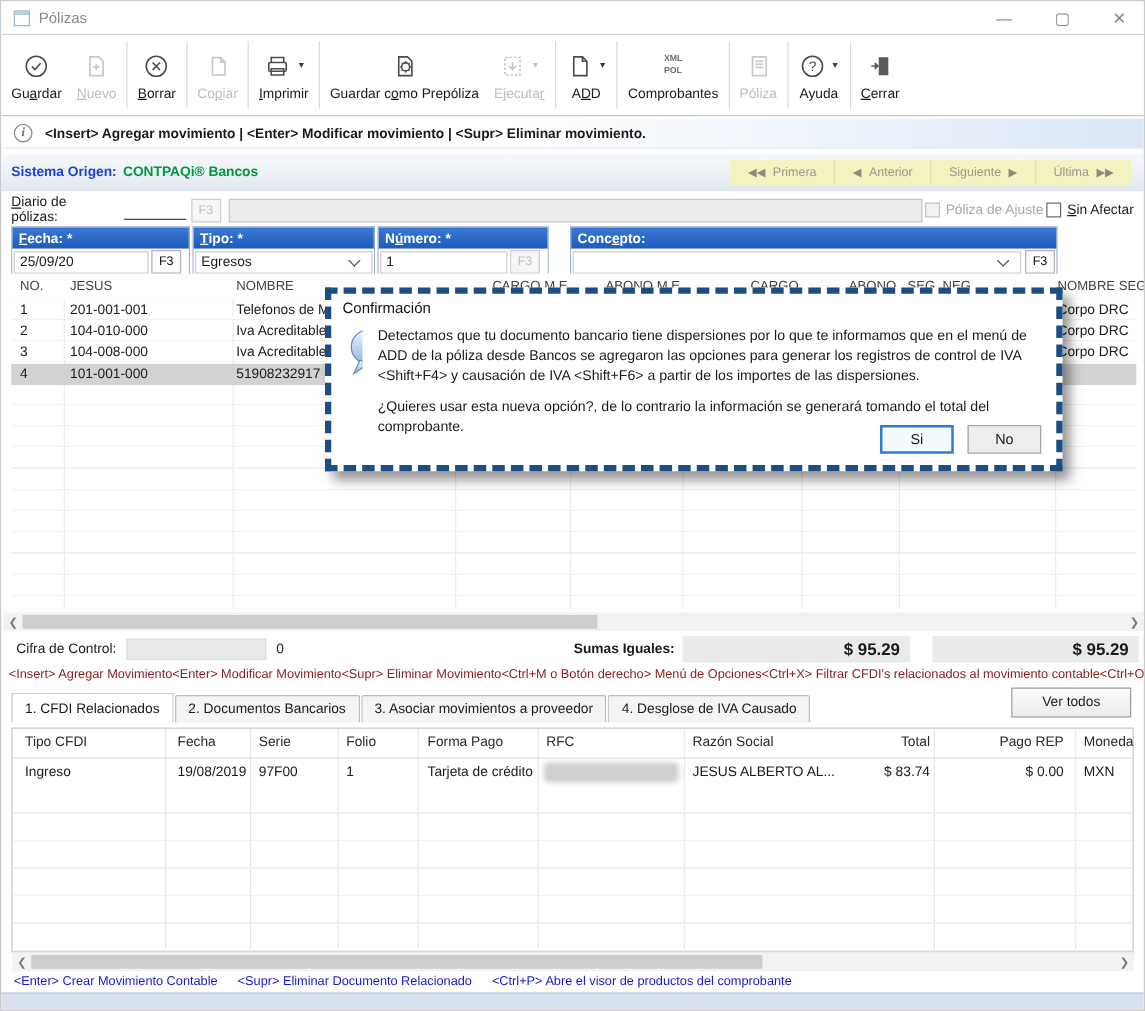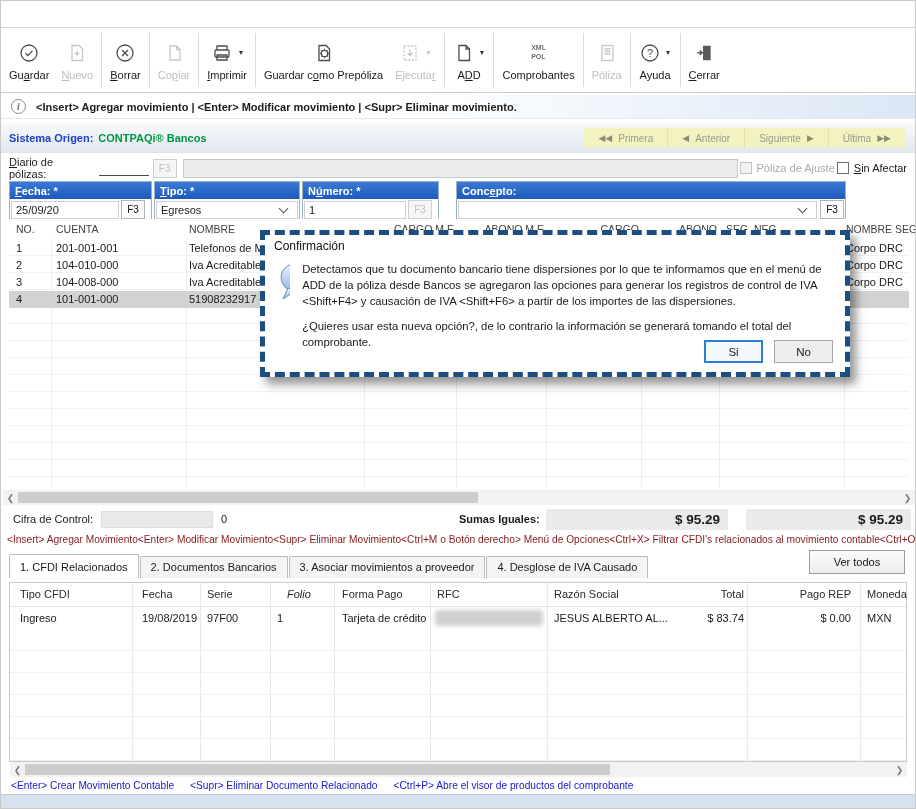--- a/index.html
+++ b/index.html
@@ -114,20 +114,29 @@
   .dlg-text .p2{margin-top:9px;}
   .dlg-buttons{position:absolute;right:12px;bottom:9px;display:flex;gap:11px;margin-left:20px;}
   .dlg-btn{width:59px;height:23px;display:flex;align-items:center;justify-content:center;font-size:11.5px;background:#ededed;border:1px solid #a6a6a6;}
   .dlg-btn.primary{background:#f4f9fe;border:2px solid #2a7fd4;}
 </style>
 </head>
 <body>
 
 <div id="app">
 
+  <div class="titlebar">
+    <div class="wicon"></div>
+    <div class="wtitle">Pólizas</div>
+    <div class="wctrls">
+      <span>—</span>
+      <span>▢</span>
+      <span>✕</span>
+    </div>
+  </div>
 
   <div class="toolbar">
     <div class="tbtn">
       <div class="trow">
           <svg width="22" height="22">
             <circle cx="11" cy="11" r="8"></circle>
             <path d="M7.5 11.2l2.4 2.4 4.6-5"></path>
           </svg>
         </div>
       <div class="tlabel">Gu<u>a</u>rdar</div>
@@ -319,21 +328,21 @@
         <span></span>
         <div class="chev"></div>
       </div>
       <div class="f3btn" style="margin-left:3px;">F3</div>
     </div>
   </div>
 
   <div class="maingrid">
     <div class="mg-head">
       <span style="left:15px;">NO.</span>
-      <span style="left:55px;">CUENTA</span>
+      <span style="left:55px;">JESUS</span>
       <span style="left:188px;">NOMBRE</span>
       <span style="right:461px;">CARGO M.E</span>
       <span style="right:371px;">ABONO M.E</span>
       <span style="right:276px;">CARGO</span>
       <span style="right:198px;">ABONO</span>
       <span style="left:725px;">SEG. NEG.</span>
       <span style="left:845px;">NOMBRE SEG</span>
     </div>
     <div class="gridlines"></div>
     <div class="vline" style="left:50px;"></div>
@@ -409,21 +418,21 @@
     <div class="ct-vline" style="left:324px;"></div>
     <div class="ct-vline" style="left:420px;"></div>
     <div class="ct-vline" style="left:537px;"></div>
     <div class="ct-vline" style="left:737px;"></div>
     <div class="ct-vline" style="left:850px;"></div>
     <div class="ct-lines"></div>
     <div class="ct-head">
       <span style="left:10px;">Tipo CFDI</span>
       <span style="left:132px;">Fecha</span>
       <span style="left:197px;">Serie</span>
-      <span style="left:277px;font-style:italic;">Folio</span>
+      <span style="left:267px;">Folio</span>
       <span style="left:332px;">Forma Pago</span>
       <span style="left:427px;">RFC</span>
       <span style="left:544px;">Razón Social</span>
       <span style="right:162px;">Total</span>
       <span style="right:55px;">Pago REP</span>
       <span style="left:857px;">Moneda</span>
     </div>
     <div class="ct-row">
       <span style="left:10px;">Ingreso</span>
       <span style="left:132px;">19/08/2019</span>

